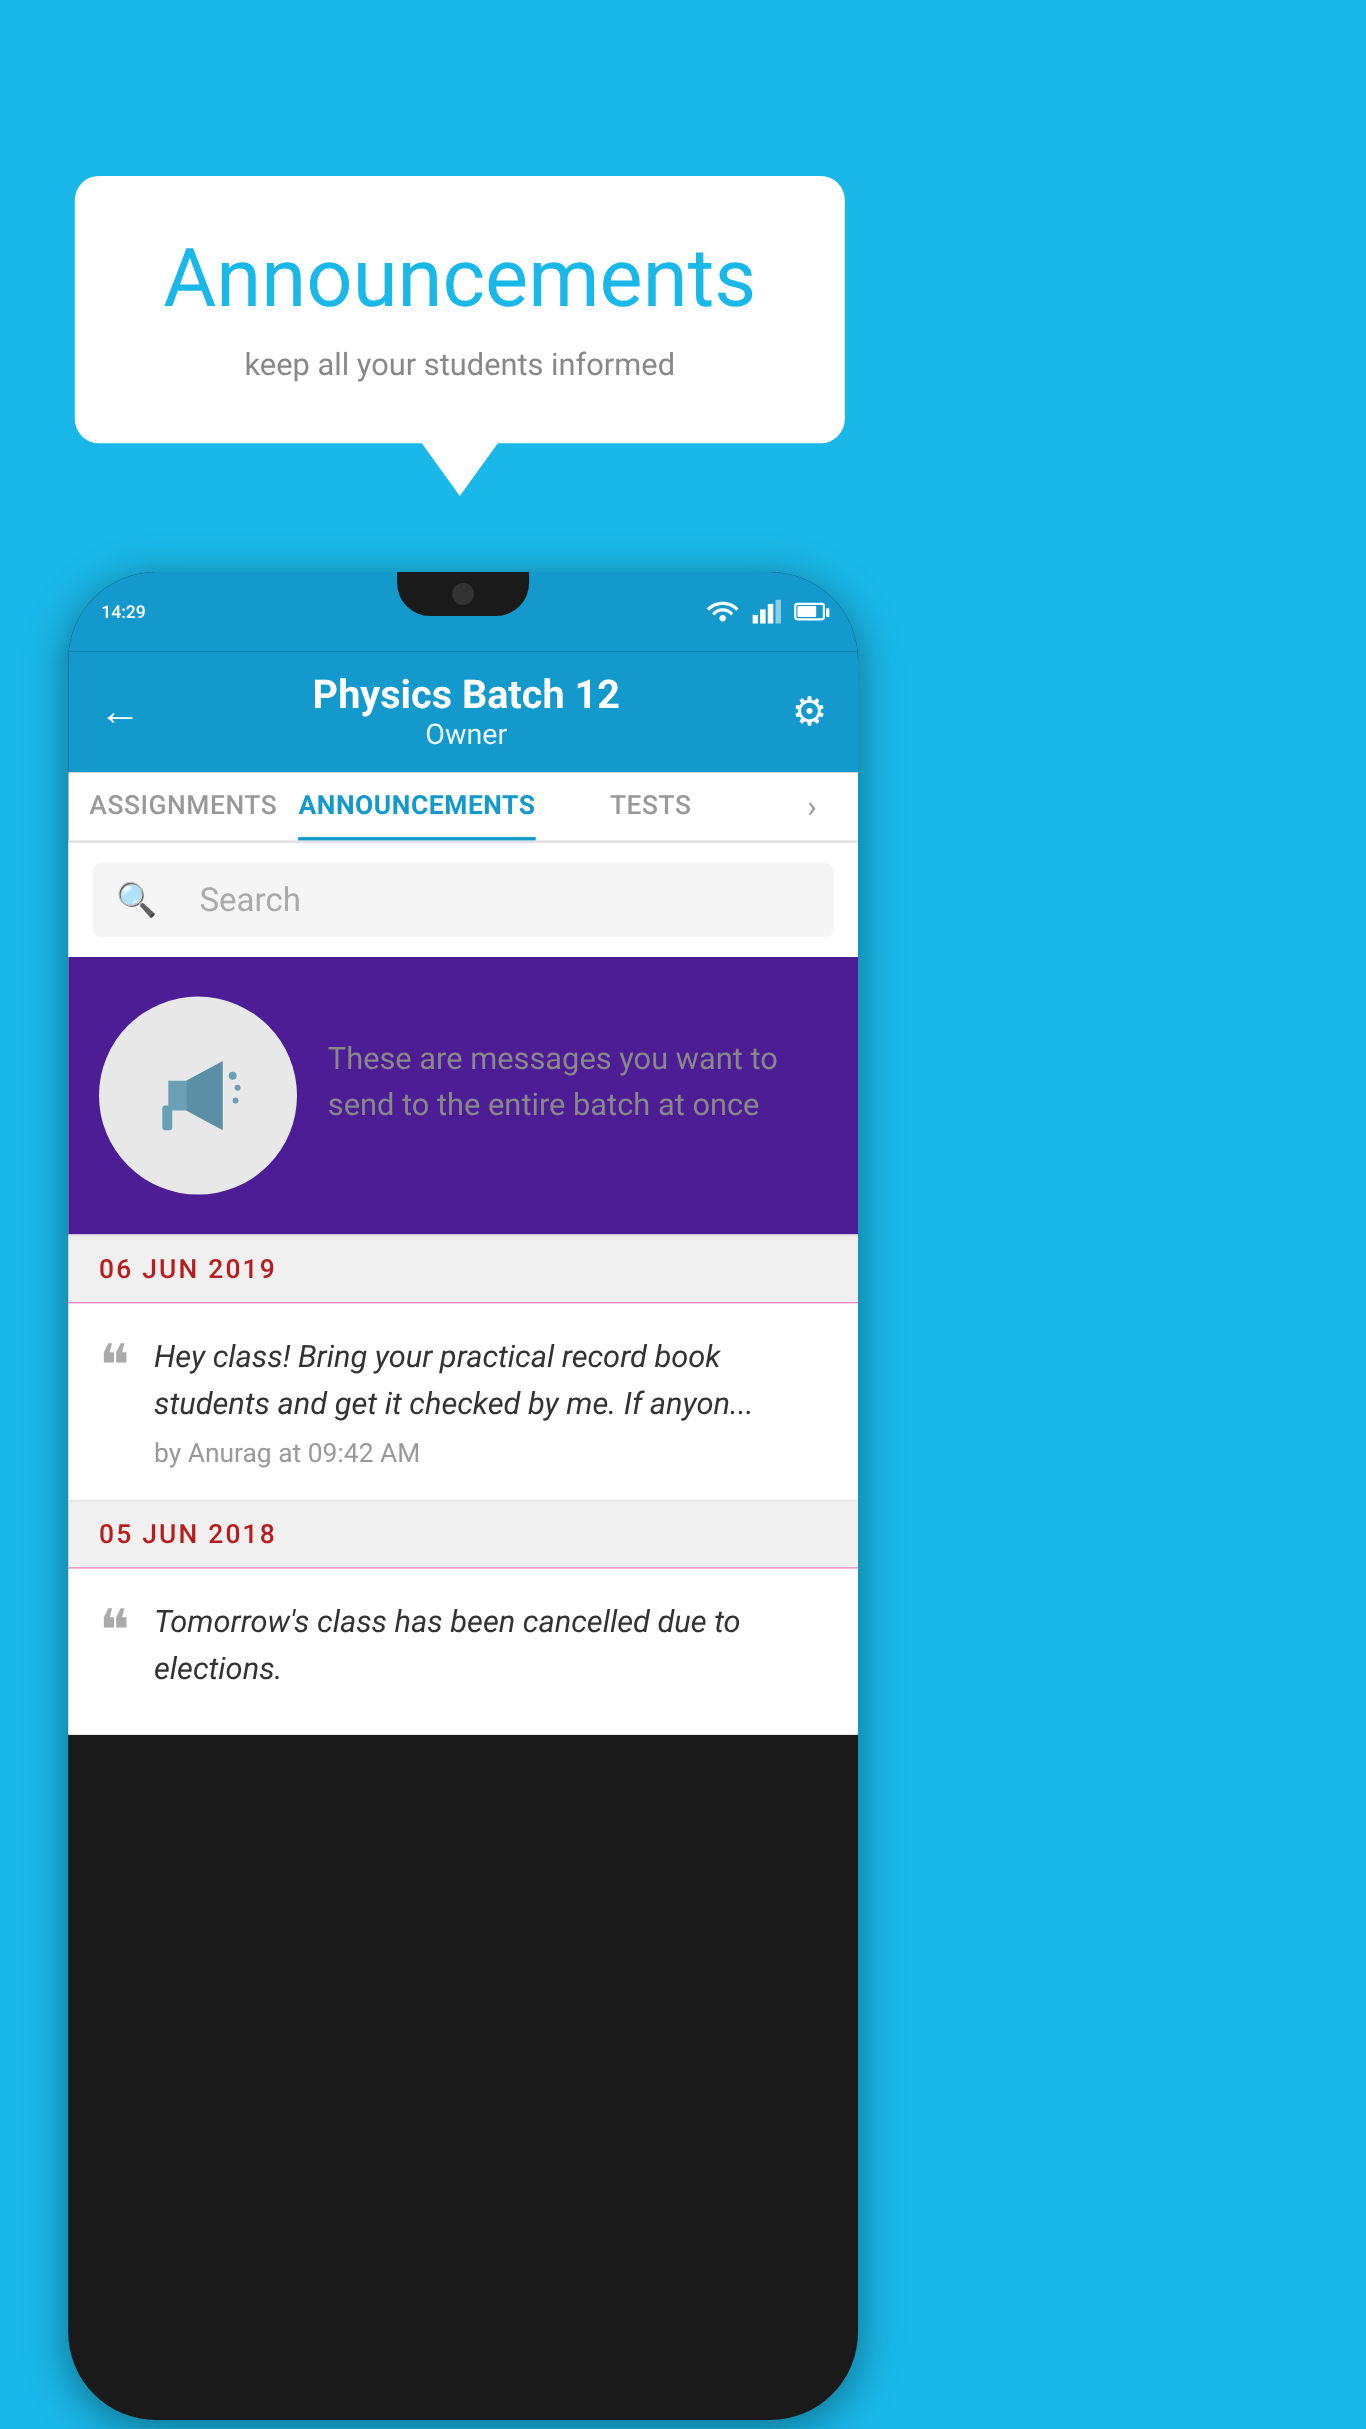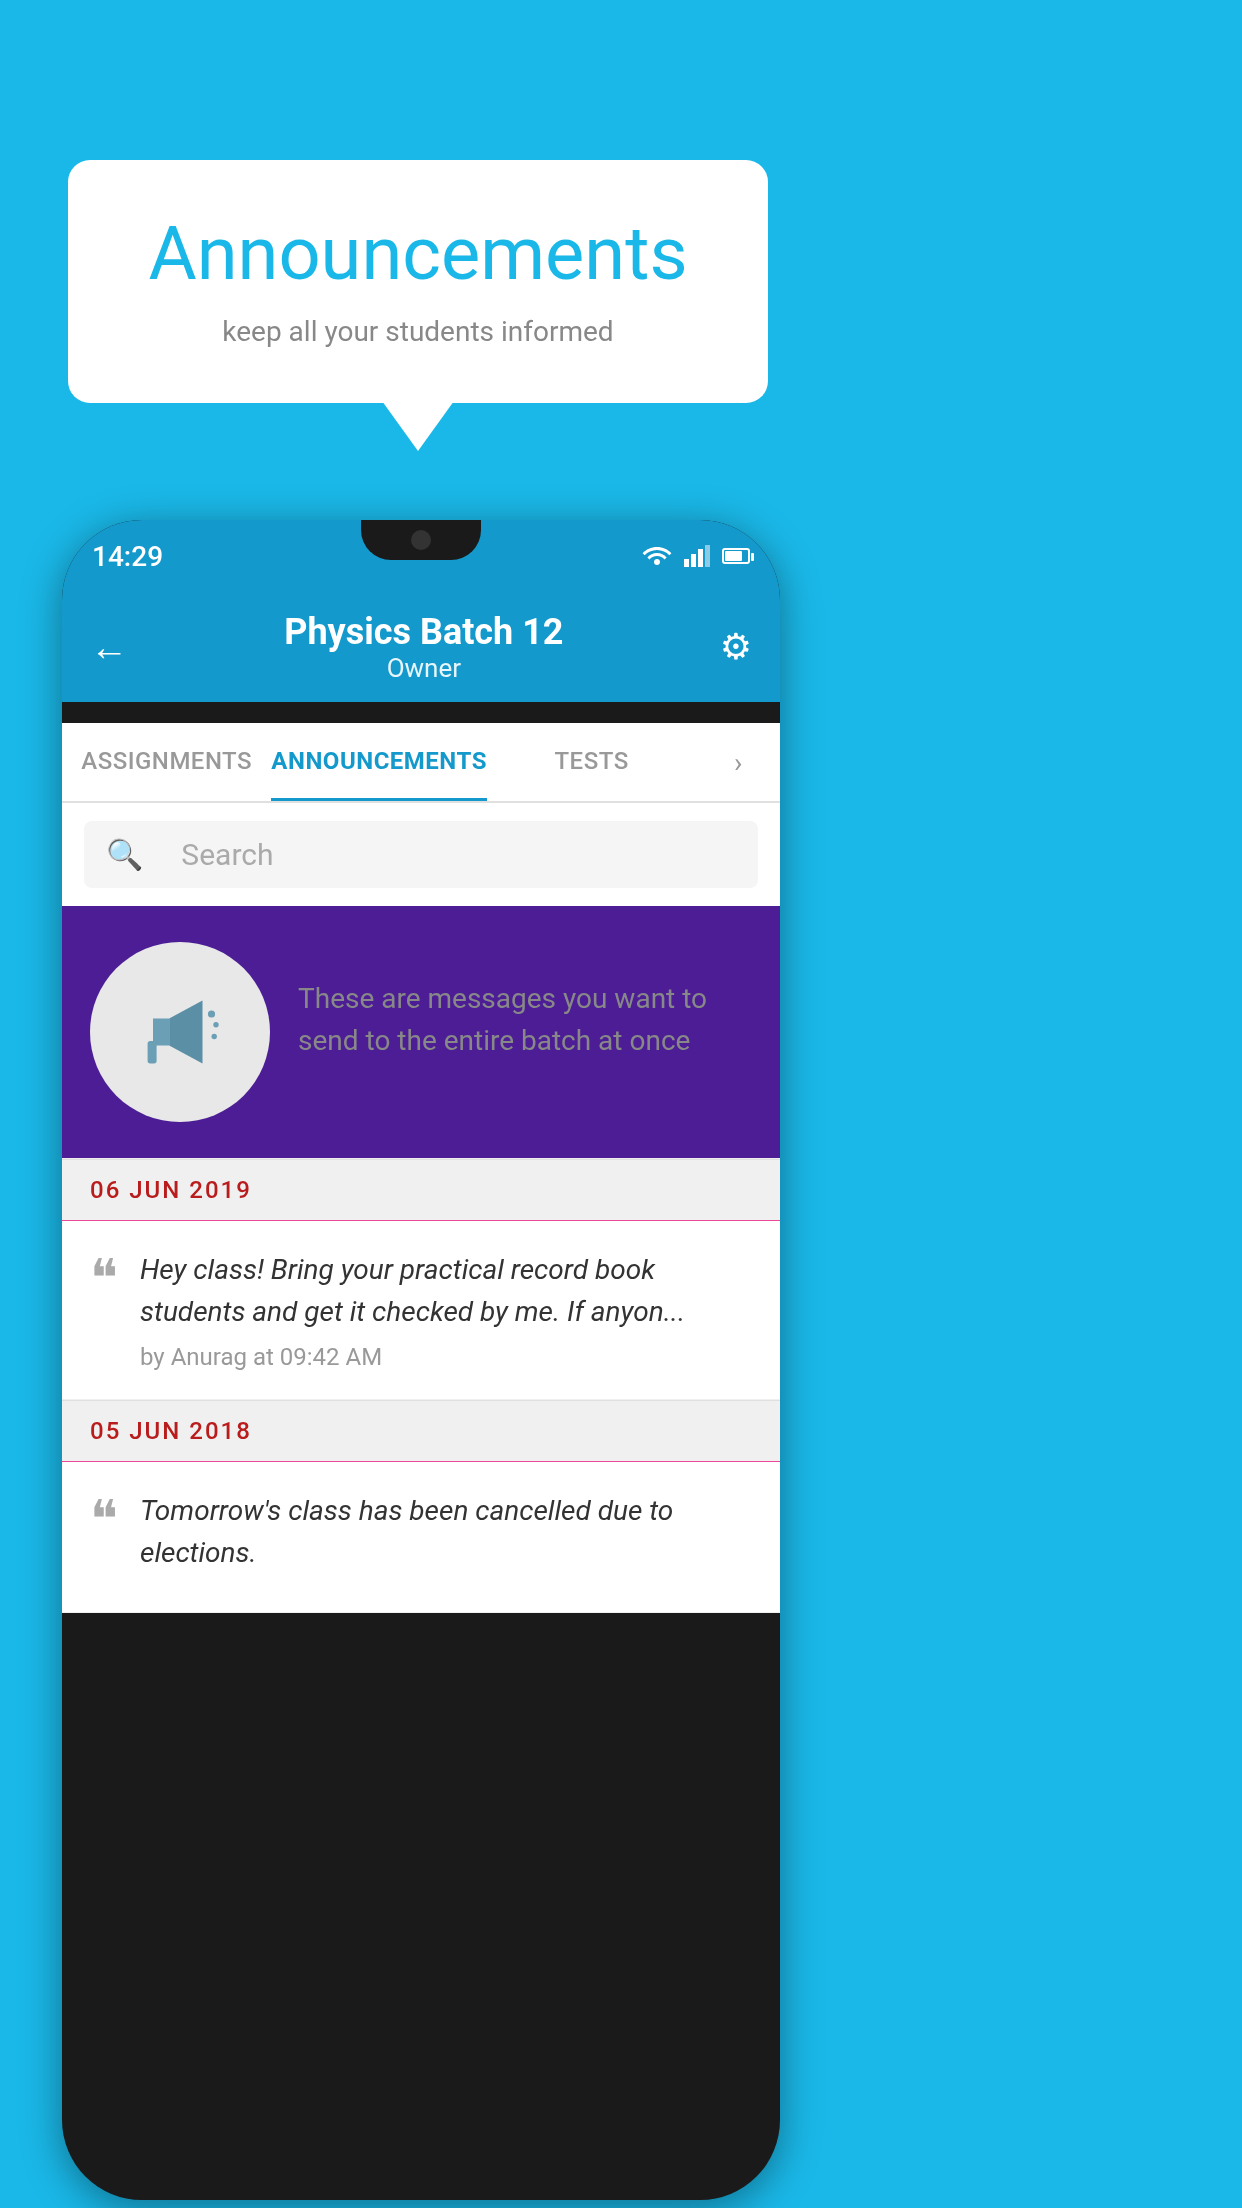--- a/index.html
+++ b/index.html
@@ -66,21 +66,21 @@
       background: #1499cc;
       height: 72px;
       display: flex;
       align-items: center;
       justify-content: space-between;
       padding: 0 30px;
       position: relative;
     }
     .status-time {
       color: white;
-      font-size: 28px;
+      font-size: 16px;
       font-weight: 500;
     }
     .status-icons {
       display: flex;
       align-items: center;
       gap: 12px;
     }
     .notch {
       position: absolute;
       top: 0;
@@ -129,22 +129,21 @@
     .gear-icon {
       color: white;
       font-size: 36px;
     }
 
     
     .tabs-bar {
       background: white;
       display: flex;
       border-bottom: 2px solid #e0e0e0;
-      height: 80px;
-      margin-top: 21px;
+      height: 64px;
     }
     .tab {
       flex: 1;
       display: flex;
       align-items: center;
       justify-content: center;
       font-size: 24px;
       font-weight: 500;
       color: #999;
       cursor: pointer;

